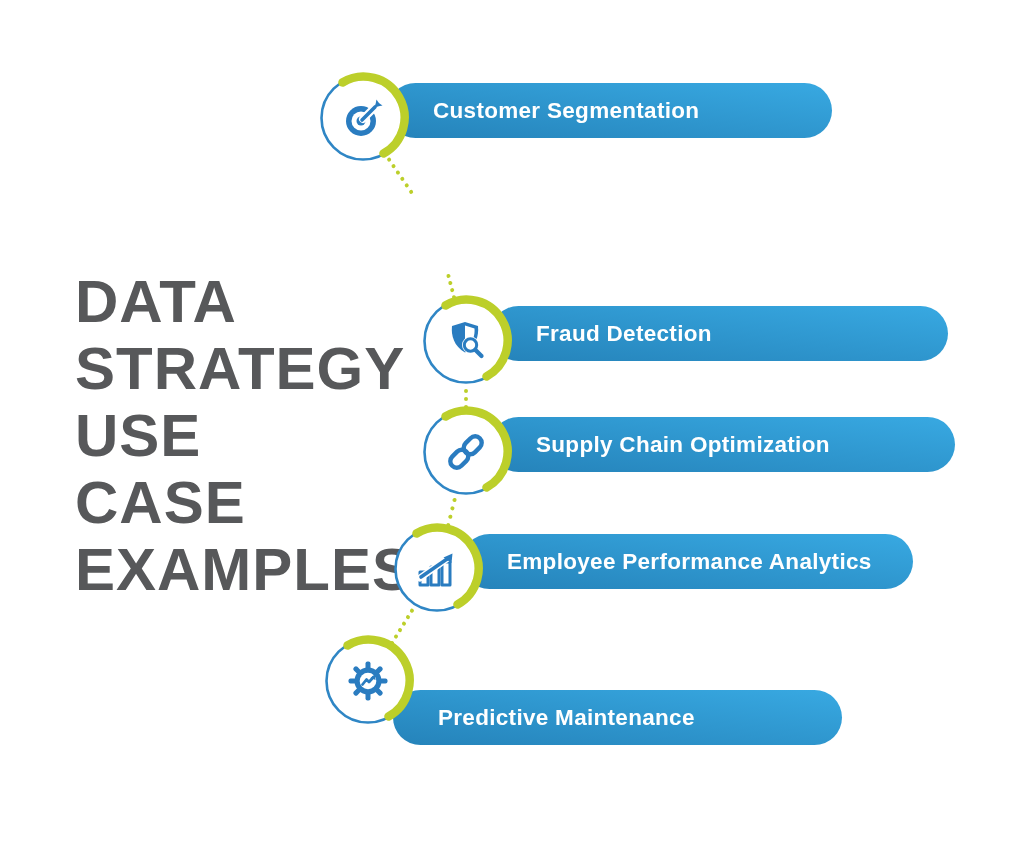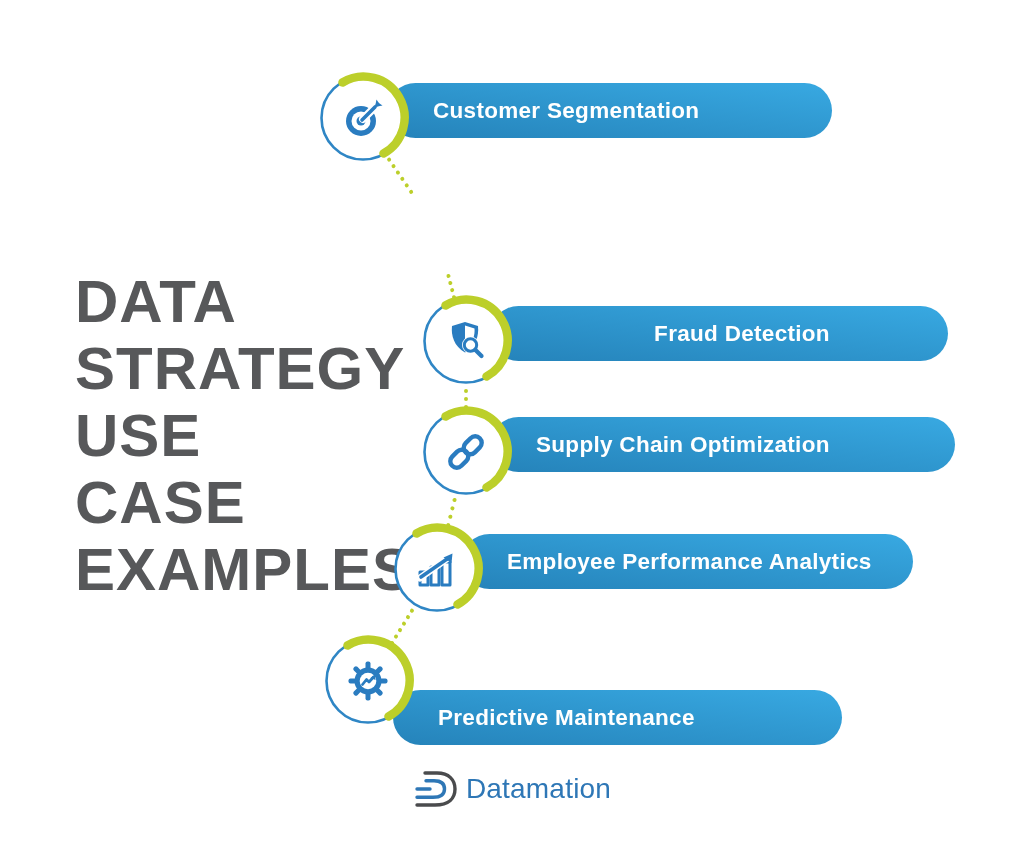--- a/index.html
+++ b/index.html
@@ -27,21 +27,21 @@
   .row-5{left:391px;top:523px;}
   .row-6{left:322px;top:635px;}
   .bar{
     position:absolute;left:71px;top:11px;height:55px;
     border-radius:34.5px;
     background:linear-gradient(to top right, var(--bar-start), var(--bar-end));
     display:flex;align-items:center;padding-left:45px;
   }
   .row-1 .bar{width:444px;}
   .row-2 .bar{width:445px;}
-  .row-3 .bar{width:457px;justify-content:center;}
+  .row-3 .bar{width:457px;}
   .row-4 .bar{width:464px;}
   .row-5 .bar{width:451px;}
   .row-6 .bar{width:449px;margin-top:44px;}
   .bar-label{
     color:#ffffff;font-size:22.5px;font-weight:700;letter-spacing:0.3px;
     white-space:nowrap;
   }
   .badge{position:absolute;left:0;top:0;width:92px;height:92px;}
   .badge svg.ring{position:absolute;left:0;top:0;}
   .badge svg.glyph{position:absolute;left:22px;top:22px;}
@@ -180,22 +180,14 @@
           <rect x="21.5" y="4.5" width="5" height="8" rx="2" transform="rotate(315 24 24)"></rect>
           <circle cx="24" cy="24" r="13.5"></circle>
         </g>
         <circle cx="24" cy="24" r="8.3" fill="#ffffff"></circle>
         <polyline points="18.5,27.5 22.5,22.5 25,25 29.5,20" stroke="var(--icon-blue)" stroke-width="2.8" fill="none" stroke-linecap="round" stroke-linejoin="round"></polyline>
         <path d="M31,17.5 L31.5,23 L26.5,21 Z" fill="var(--icon-blue)"></path>
       </svg>
     </div>
   </div>
 
-  <div class="logo">
-    <svg width="46" height="42" viewBox="0 0 46 42">
-      <path d="M12,5 H24 C36,5 42,12 42,21 C42,30 36,37 22,37 H4" fill="none" stroke="var(--logo-gray)" stroke-width="3.4" stroke-linecap="round"></path>
-      <path d="M13,12.8 H21 C28,12.8 31.5,16 31.5,21 C31.5,26 28,29.3 20,29.3 H4" fill="none" stroke="var(--logo-blue)" stroke-width="3.4" stroke-linecap="round"></path>
-      <path d="M4,21 H17" fill="none" stroke="var(--logo-blue)" stroke-width="3.4" stroke-linecap="round"></path>
-    </svg>
-    <span class="brand-name">Datamation</span>
-  </div>
 
 </div>
 
 </body></html>

